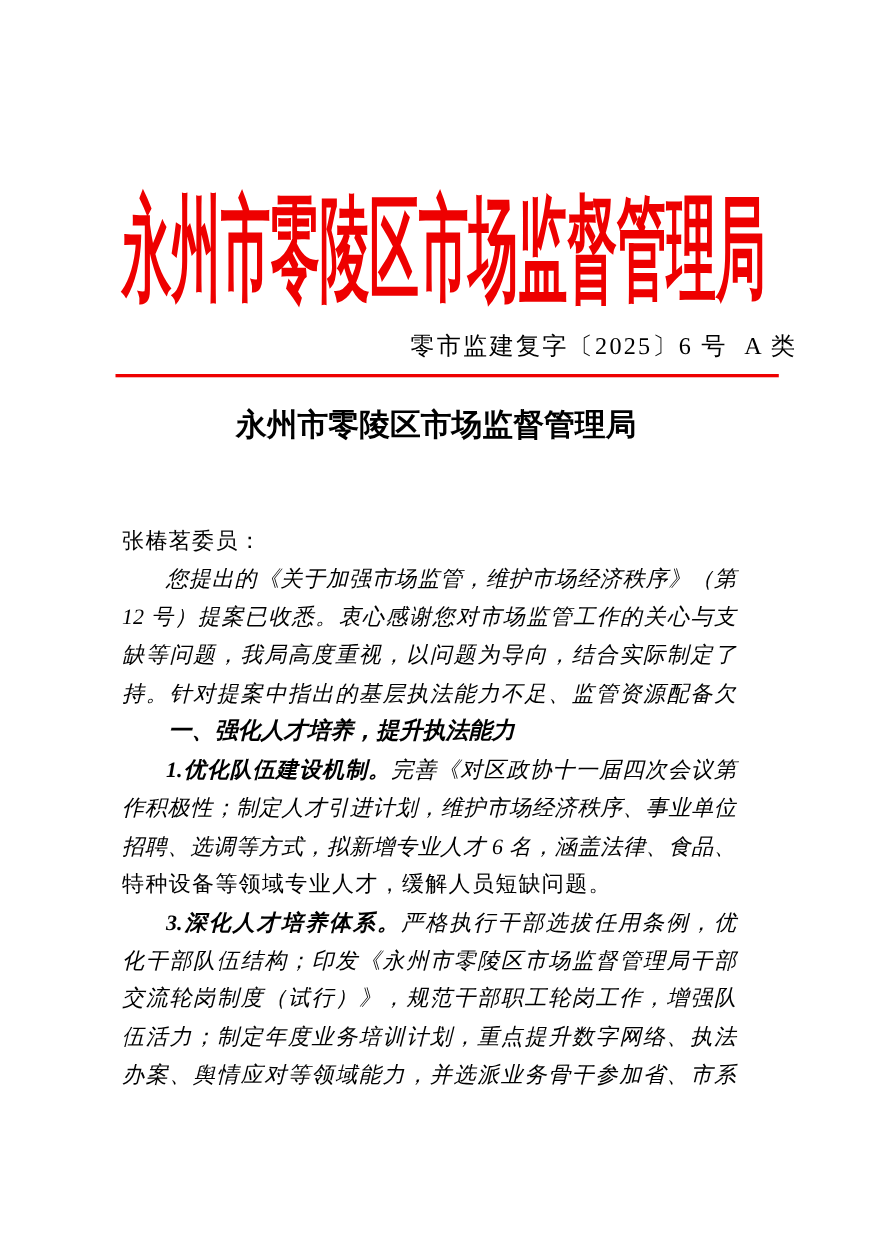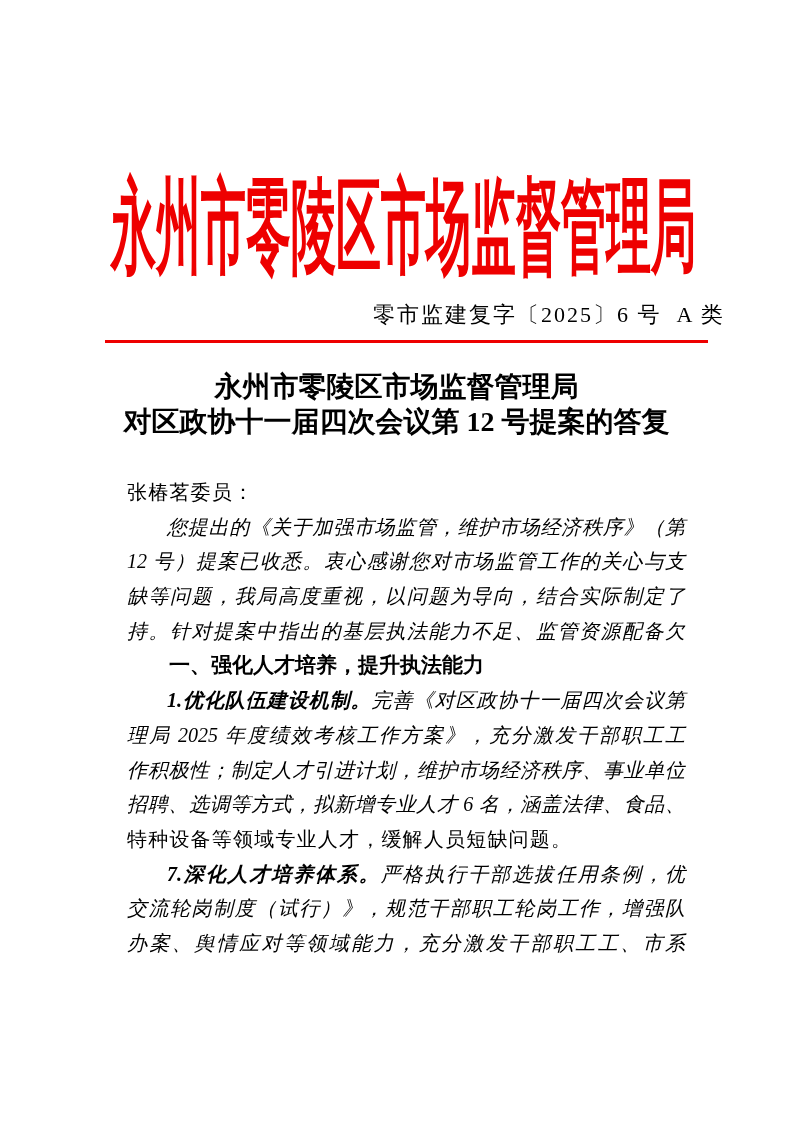--- a/index.html
+++ b/index.html
@@ -67,72 +67,73 @@
     text-align: center;
     font-weight: bold;
     font-size: 28px;
     line-height: 35px;
     white-space: nowrap;
   }
 
   
   .body-col {
     position: absolute;
-    left: 127px;
+    left: 111px;
     top: 438px;
     width: 558px;
     font-size: 20px;
     color: var(--ink);
   }
   .bl {
     height: 34.7px;
     line-height: 34.7px;
     text-align: justify;
     text-justify: inter-character;
     white-space: normal;
   }
   .jl { text-align-last: justify; font-style: italic; }
   .ll { text-align-last: left; letter-spacing: 1.2px; }
   .ind { text-indent: 2em; }
   .hd {
     font-family: "Liberation Sans", "DejaVu Sans", sans-serif;
     font-weight: bold;
     font-size: 21px;
     text-align-last: left;
+    font-style: italic;
   }
   .b { font-weight: bold; }
 </style>
 </head>
 <body>
 
 <div class="page">
 
   <div class="masthead">
     <span class="masthead-text">永州市零陵区市场监督管理局</span>
   </div>
 
   <div class="doc-number">零市监建复字〔2025〕6 号  A 类</div>
 
   <div class="red-rule"></div>
 
   <div class="doc-title">
     <div class="title-line">永州市零陵区市场监督管理局</div>
-    <div class="title-line">对区政协十一届四次会议第 12 号提案的答复</div>
   </div>
 
   <div class="body-col">
     <div class="bl ll">张椿茗委员：</div>
     <div class="bl jl ind">您提出的《关于加强市场监管，维护市场经济秩序》（第</div>
     <div class="bl jl">12 号）提案已收悉。衷心感谢您对市场监管工作的关心与支</div>
     <div class="bl jl">缺等问题，我局高度重视，以问题为导向，结合实际制定了</div>
     <div class="bl jl">持。针对提案中指出的基层执法能力不足、监管资源配备欠</div>
     <div class="bl hd ind">一、强化人才培养，提升执法能力</div>
     <div class="bl jl ind"><span class="b">1.优化队伍建设机制。</span><span>完善《对区政协十一届四次会议第</span></div>
-    <div class="bl jl">理局 2025 年度绩效考核工作方案》，充分激发干部职工工</div>
     <div class="bl jl">作积极性；制定人才引进计划，维护市场经济秩序、事业单位</div>
     <div class="bl jl">招聘、选调等方式，拟新增专业人才 6 名，涵盖法律、食品、</div>
     <div class="bl ll">特种设备等领域专业人才，缓解人员短缺问题。</div>
-    <div class="bl jl ind"><span class="b">7.深化人才培养体系。</span><span>严格执行干部选拔任用条例，优</span></div>
+    <div class="bl jl ind"><span class="b">3.深化人才培养体系。</span><span>严格执行干部选拔任用条例，优</span></div>
+    <div class="bl jl">化干部队伍结构；印发《永州市零陵区市场监督管理局干部</div>
     <div class="bl jl">交流轮岗制度（试行）》，规范干部职工轮岗工作，增强队</div>
-    <div class="bl jl">办案、舆情应对等领域能力，充分激发干部职工工、市系</div>
+    <div class="bl jl">伍活力；制定年度业务培训计划，重点提升数字网络、执法</div>
+    <div class="bl jl">办案、舆情应对等领域能力，并选派业务骨干参加省、市系</div>
   </div>
 
 </div>
 
 </body></html>

